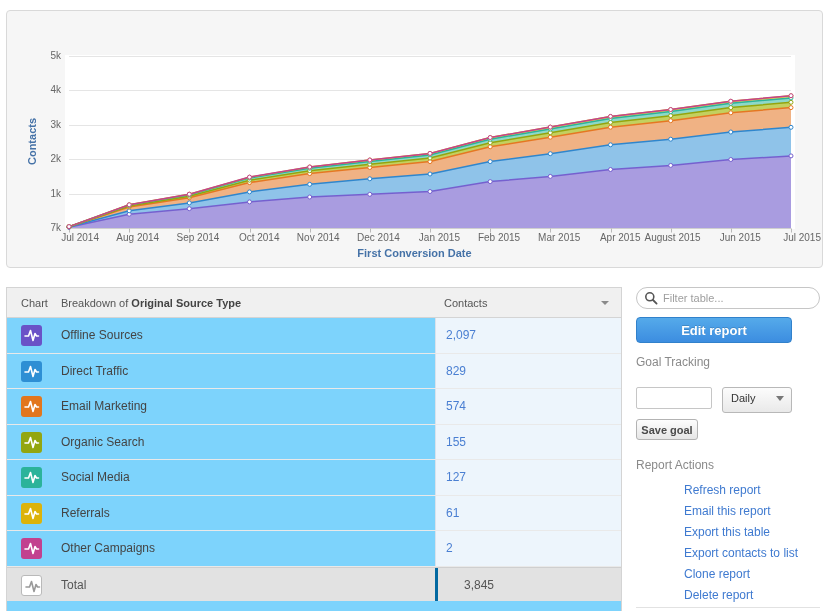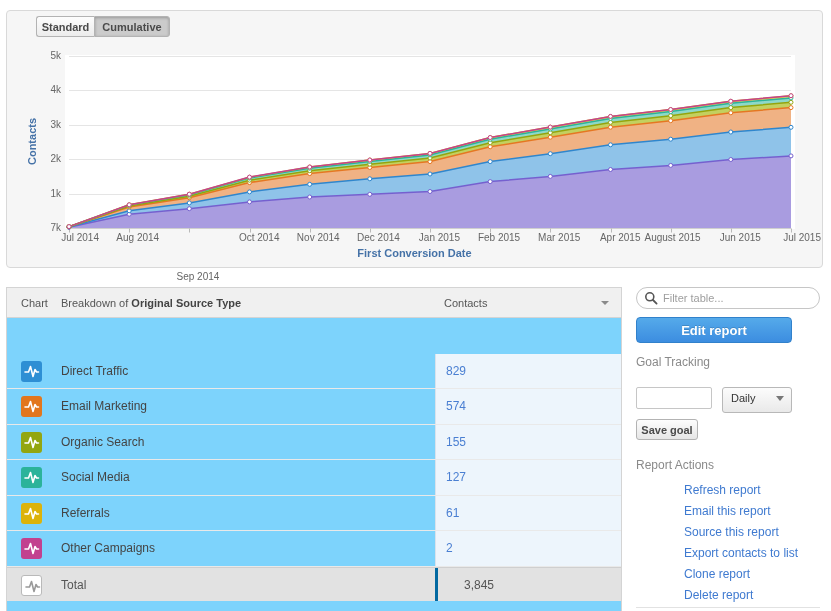--- a/index.html
+++ b/index.html
@@ -92,24 +92,20 @@
                  color:#3f7ad0; text-decoration:none; cursor:pointer;margin-left:48px; }
   .sidebar-divider { position:absolute; left:0; top:320px; width:184px; height:1px;
                      background:#e2e2e2; }
 </style>
 </head>
 <body>
 
 <div id="root">
 
   <div class="panel">
-    <div class="toggle-group">
-      <div class="toggle-btn">Standard</div>
-      <div class="toggle-btn selected">Cumulative</div>
-    </div>
 
     <div class="axis-title-y">Contacts</div>
     <div id="y-tick-labels">
         <div class="y-tick-label" style="top: 39px;">5k</div>
         <div class="y-tick-label" style="top: 73.4px;">4k</div>
         <div class="y-tick-label" style="top: 107.8px;">3k</div>
         <div class="y-tick-label" style="top: 142.2px;">2k</div>
         <div class="y-tick-label" style="top: 176.6px;">1k</div>
         <div class="y-tick-label" style="top: 211px;">7k</div>
       </div>
@@ -238,21 +234,21 @@
         <circle cx="481.3" cy="71.1" r="2" fill="#fff" stroke="#c14390" stroke-width="1"></circle>
         <circle cx="541.5" cy="60.4" r="2" fill="#fff" stroke="#c14390" stroke-width="1"></circle>
         <circle cx="601.7" cy="53.5" r="2" fill="#fff" stroke="#c14390" stroke-width="1"></circle>
         <circle cx="661.8" cy="45.2" r="2" fill="#fff" stroke="#c14390" stroke-width="1"></circle>
         <circle cx="722.0" cy="39.7" r="2" fill="#fff" stroke="#c14390" stroke-width="1"></circle>
       </svg>
 
     <div id="month-labels">
         <div class="month-label" style="left: 32px;">Jul 2014</div>
         <div class="month-label" style="left: 92.1667px;">Aug 2014</div>
-        <div class="month-label" style="left: 152.333px; margin-top: 39px;">Sep 2014</div>
+        <div class="month-label" style="left: 152.333px;">Sep 2014</div>
         <div class="month-label" style="left: 212.5px;">Oct 2014</div>
         <div class="month-label" style="left: 272.667px;">Nov 2014</div>
         <div class="month-label" style="left: 332.833px;">Dec 2014</div>
         <div class="month-label" style="left: 393px;">Jan 2015</div>
         <div class="month-label" style="left: 453.167px;">Feb 2015</div>
         <div class="month-label" style="left: 513.333px;">Mar 2015</div>
         <div class="month-label" style="left: 573.5px;">Apr 2015</div>
         <div class="month-label" style="left: 633.667px;">August 2015</div>
         <div class="month-label" style="left: 693.833px;">Jun 2015</div>
         <div class="month-label" style="left: 754px;">Jul 2015</div>
@@ -261,20 +257,31 @@
   </div>
 
   <div class="table">
     <div class="thead">
       <span class="th-chart">Chart</span>
       <span class="th-breakdown"><span>Breakdown of </span><b>Original Source Type</b></span>
       <span class="th-contacts">Contacts</span>
       <span class="sort-caret"></span>
     </div>
 
+    <div class="trow" style="top:30px">
+      <span class="row-icon" style="background: rgb(106, 82, 199);">
+          <svg viewBox="0 0 21 21" width="21" height="21">
+            <polyline points="4,11 7.5,11 9.5,5.5 12,15.5 14,8.5 15.5,11 17.5,11" fill="none" stroke="#fff" stroke-width="1.6" stroke-linecap="round" stroke-linejoin="round"></polyline>
+          </svg>
+        </span>
+      <span class="row-label">Offline Sources</span>
+      <div class="value-cell">
+        <a class="row-value">2,097</a>
+      </div>
+    </div>
     <div class="trow" style="top:65.5px">
       <span class="row-icon" style="background: rgb(46, 143, 212);">
           <svg viewBox="0 0 21 21" width="21" height="21">
             <polyline points="4,11 7.5,11 9.5,5.5 12,15.5 14,8.5 15.5,11 17.5,11" fill="none" stroke="#fff" stroke-width="1.6" stroke-linecap="round" stroke-linejoin="round"></polyline>
           </svg>
         </span>
       <span class="row-label">Direct Traffic</span>
       <div class="value-cell">
         <a class="row-value">829</a>
       </div>
@@ -363,21 +370,21 @@
     <div class="freq-select">
       <span>Daily</span>
       <span class="select-caret"></span>
     </div>
     <button class="save-btn">Save goal</button>
 
     <div class="actions-label">Report Actions</div>
     <div class="actions-list">
       <a class="action-link">Refresh report</a>
       <a class="action-link">Email this report</a>
-      <a class="action-link">Source this report</a>
+      <a class="action-link">Export this table</a>
       <a class="action-link">Export contacts to list</a>
       <a class="action-link">Clone report</a>
       <a class="action-link">Delete report</a>
     </div>
     <div class="sidebar-divider"></div>
   </div>
 
 </div>
 
 </body></html>

